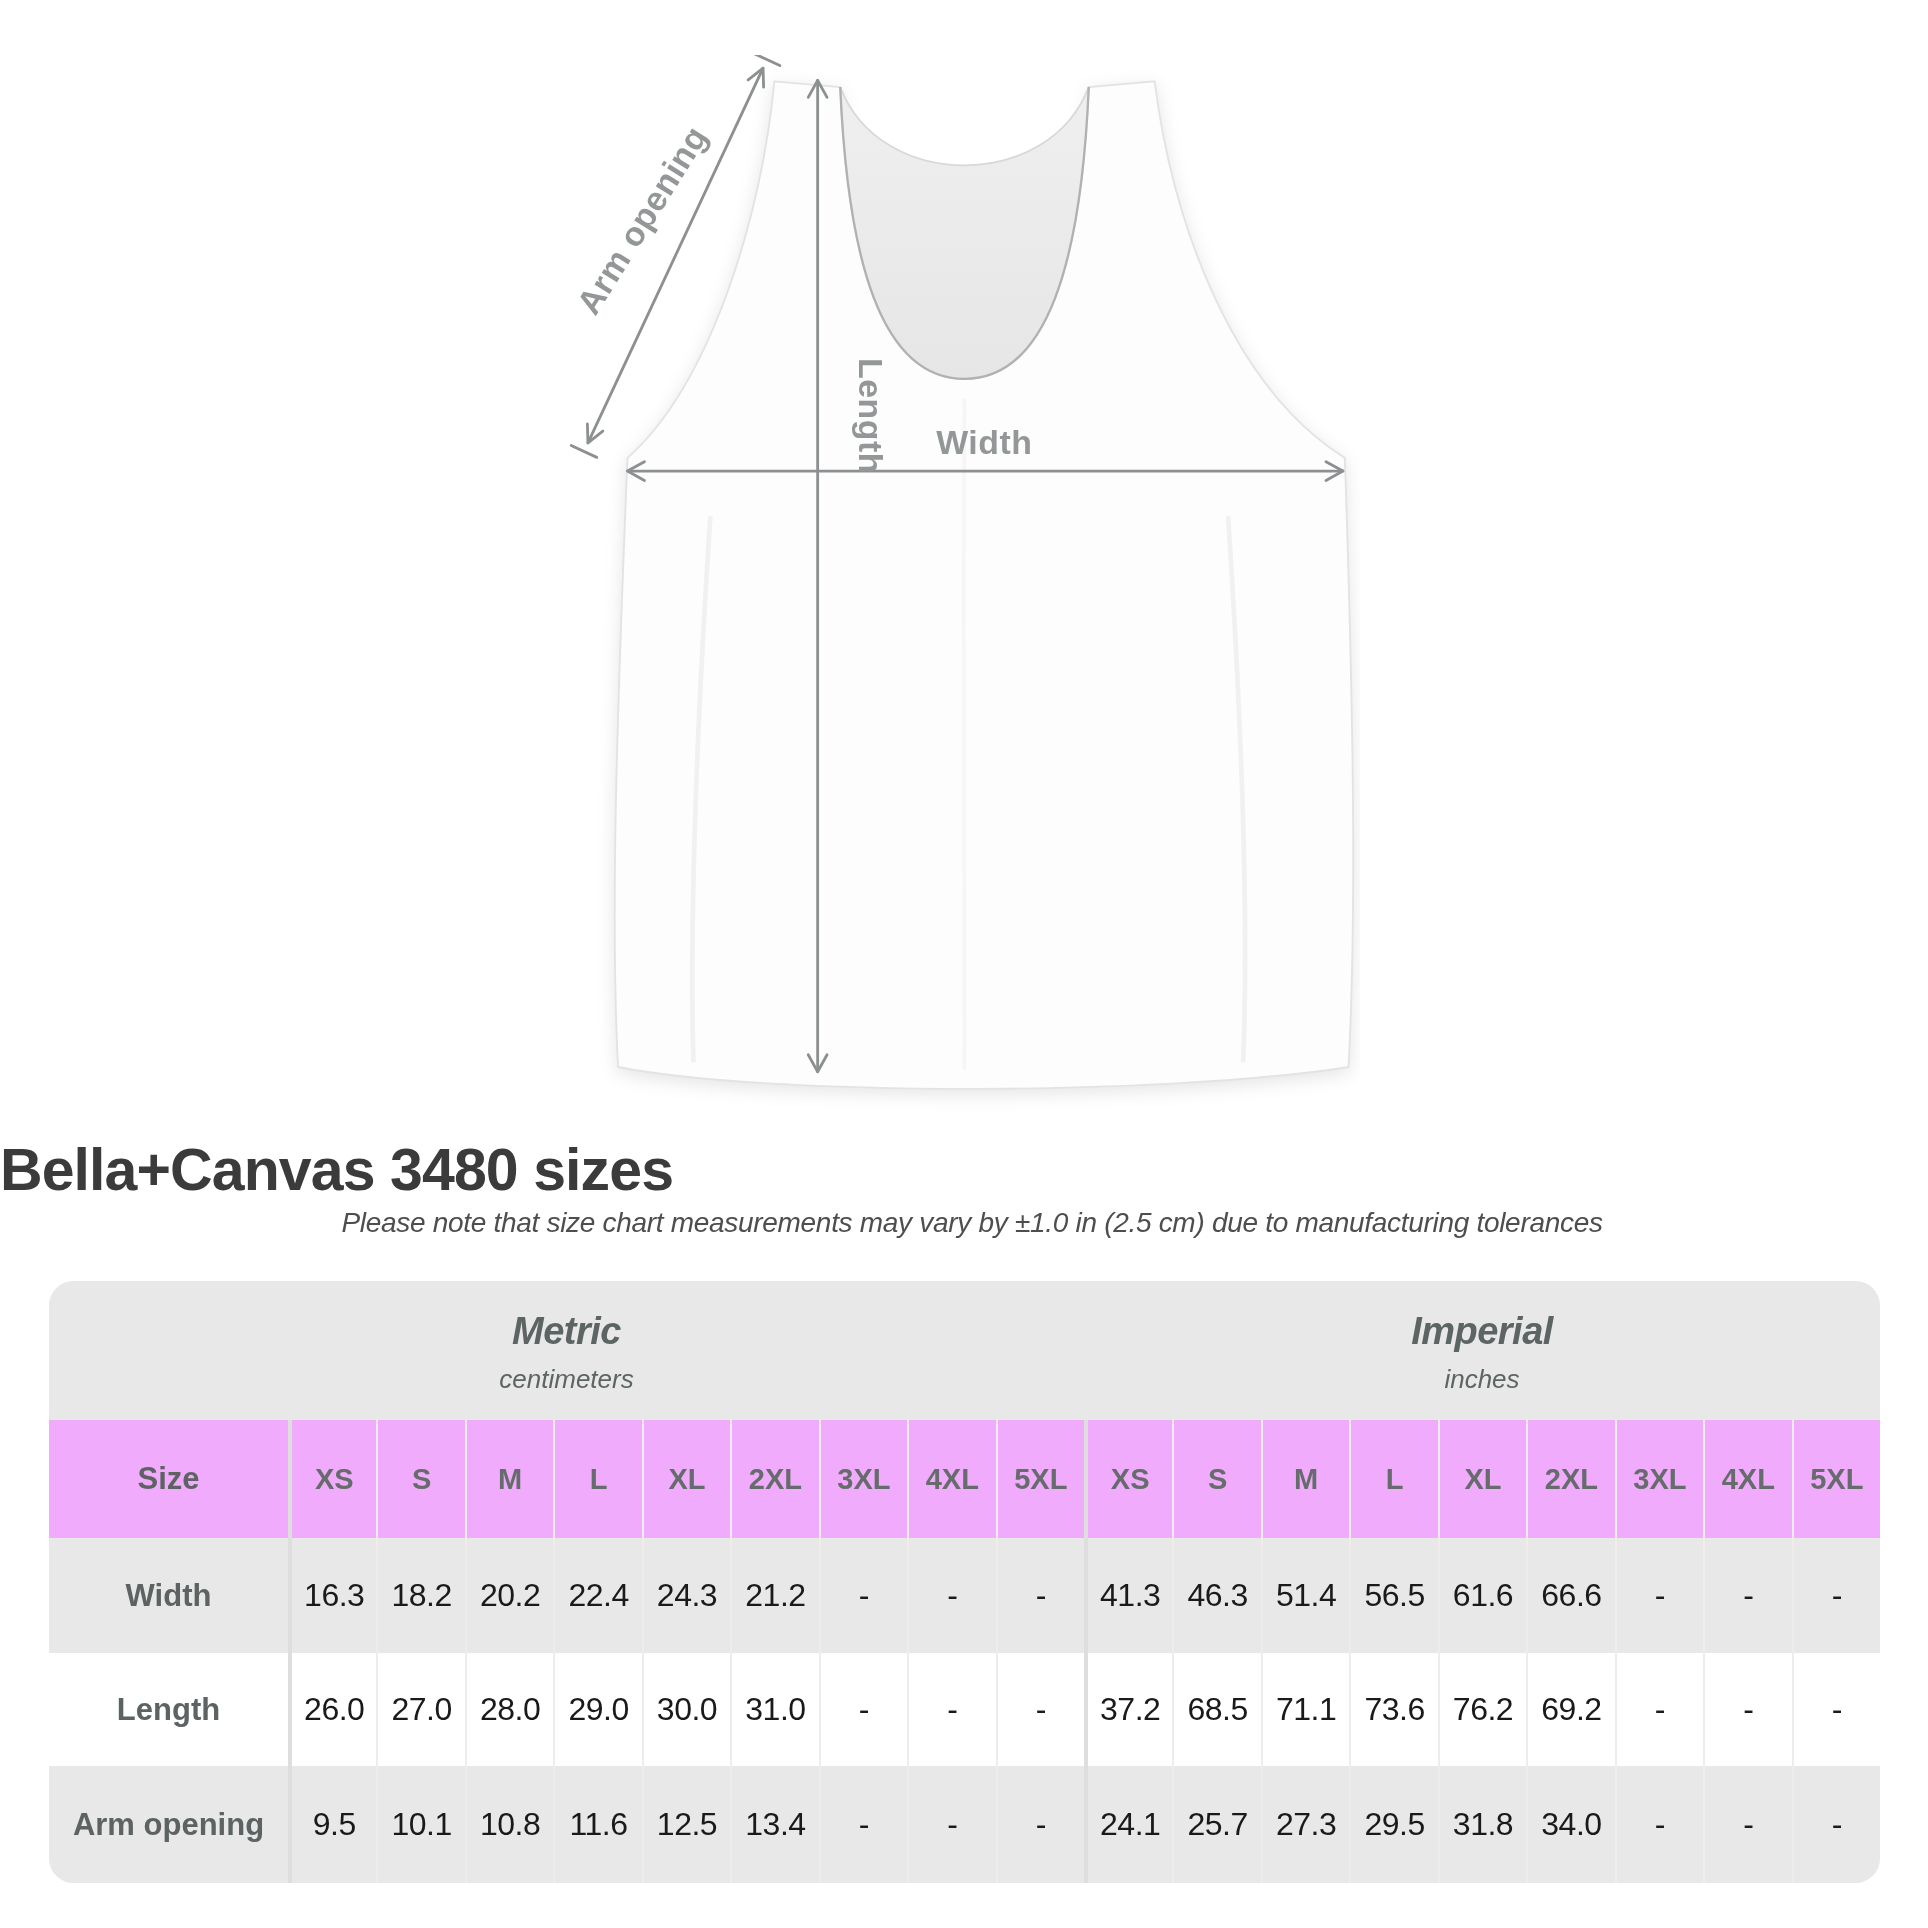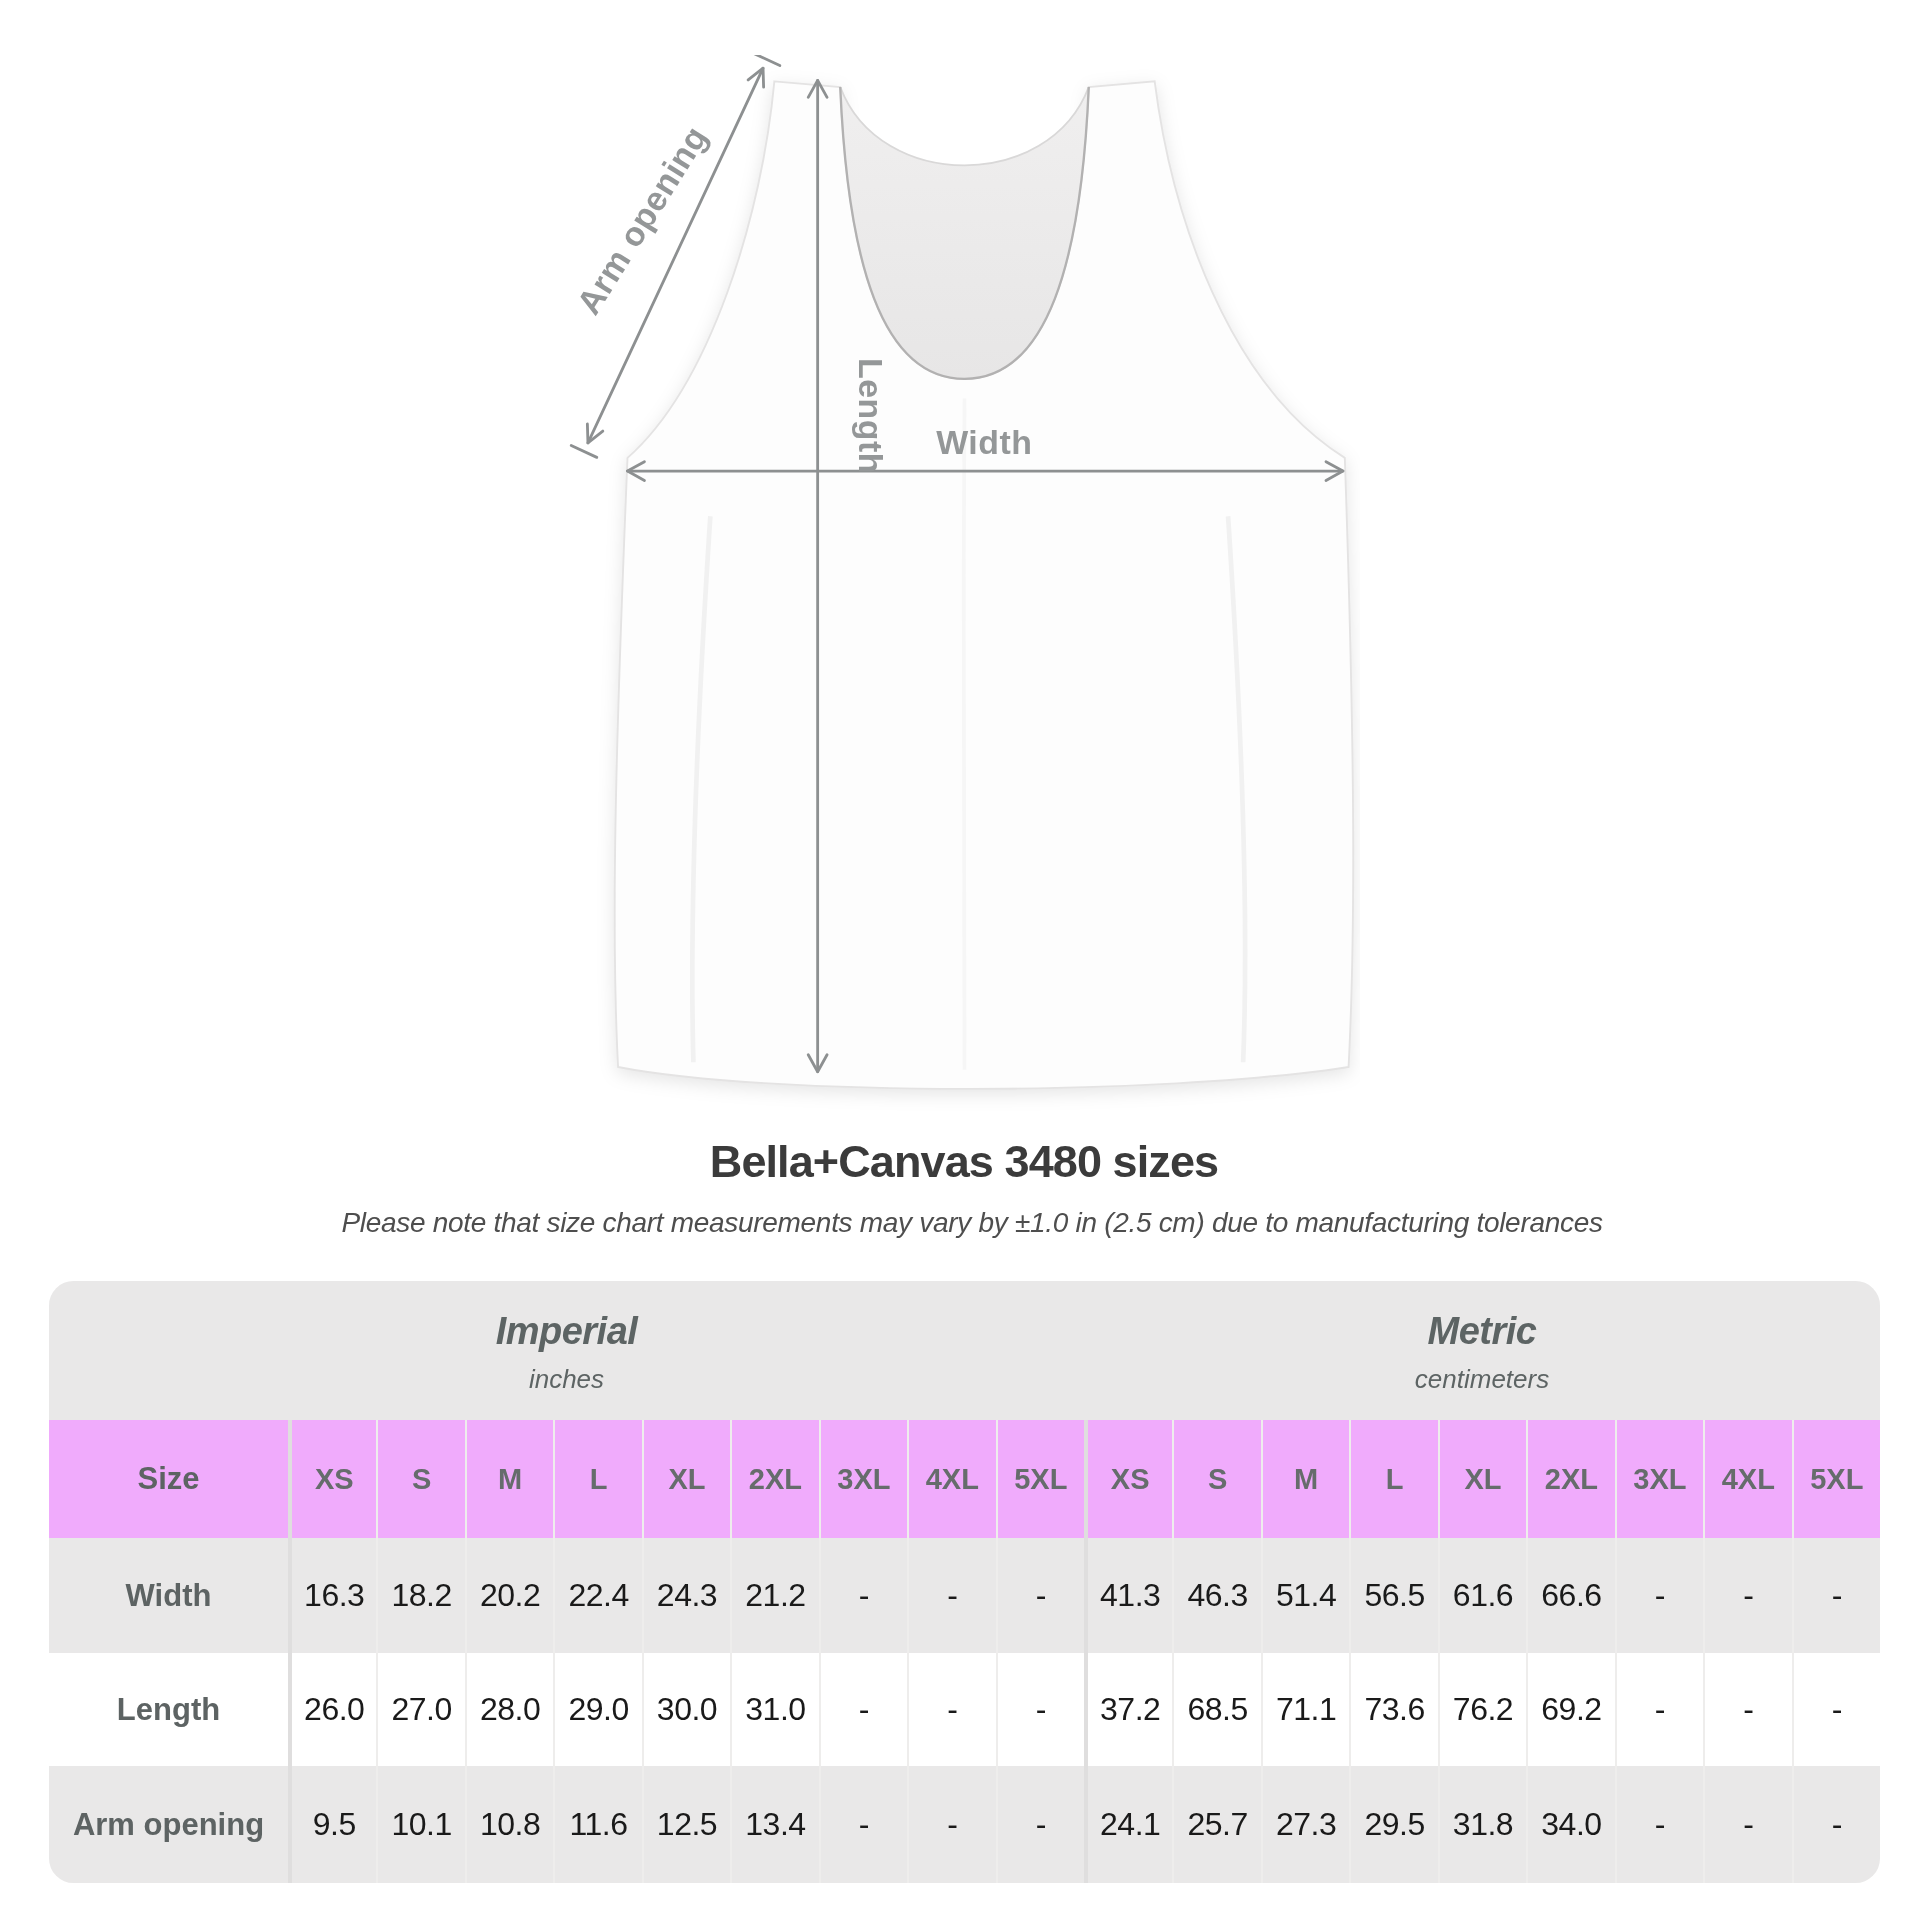--- a/index.html
+++ b/index.html
@@ -11,22 +11,22 @@
 
   
   .illu{position:absolute;left:569px;top:55px;width:791px;height:1092px}
   .tank-body{filter:drop-shadow(0 5px 9px rgba(0,0,0,.10))}
   .arrow{stroke:#8d9091;stroke-width:3;fill:none;stroke-linecap:round;stroke-linejoin:round}
   .alabel{font-family:"Liberation Sans",sans-serif;font-weight:bold;fill:#949798;font-size:36px;letter-spacing:.5px}
   .fold{stroke:#f1f1f1;stroke-width:5;fill:none}
   .fold2{stroke:#f6f6f6;stroke-width:4;fill:none}
 
   
-  .title{position:absolute;top:1136px;left:0;width:100%;margin:0;text-align:center;
-         font-size:45px;font-weight:bold;color:#3b3b3b;letter-spacing:-0.9px}
+  .title{position:absolute;top:1136px;left:0;width:100%;margin:0;text-align:left;
+         font-size:59px;font-weight:bold;color:#3b3b3b;letter-spacing:-0.9px}
   .subtitle{position:absolute;top:1207px;left:8px;width:100%;margin:0;text-align:center;
             font-size:28px;font-style:italic;color:#4e4e4e;letter-spacing:-0.3px}
 
   
   .stable{position:absolute;left:49px;top:1281px;width:1831px}
   .band{display:grid;grid-template-columns:calc(239px + (100% - 239px)/2) 1fr;
         background:#e9e8e8;border-radius:24.5px 24.5px 0 0;height:139px}
   .bgroup{display:flex;flex-direction:column;align-items:center;justify-content:center;gap:11.3px;padding-top:3.8px}
   .glabel{font-size:38px;font-weight:bold;font-style:italic;color:#5d6464;letter-spacing:-0.5px}
   .gsub{font-size:26px;font-style:italic;color:#5d6464}
@@ -104,26 +104,26 @@
   </svg>
 </div>
 
 <h1 class="title">Bella+Canvas 3480 sizes</h1>
 <p class="subtitle">Please note that size chart measurements may vary by ±1.0 in (2.5 cm) due to manufacturing tolerances</p>
 
 <div class="stable">
 
   <div class="band">
     <div class="bgroup">
+      <div class="glabel">Metric</div>
+      <div class="gsub">centimeters</div>
+    </div>
+    <div class="bgroup">
       <div class="glabel">Imperial</div>
       <div class="gsub">inches</div>
-    </div>
-    <div class="bgroup">
-      <div class="glabel">Metric</div>
-      <div class="gsub">centimeters</div>
     </div>
   </div>
 
   <div class="trow hrow">
     <div class="cell lab">Size</div>
   <div class="cell hd maj">XS</div>
       <div class="cell hd">S</div>
       <div class="cell hd">M</div>
       <div class="cell hd">L</div>
       <div class="cell hd">XL</div>

